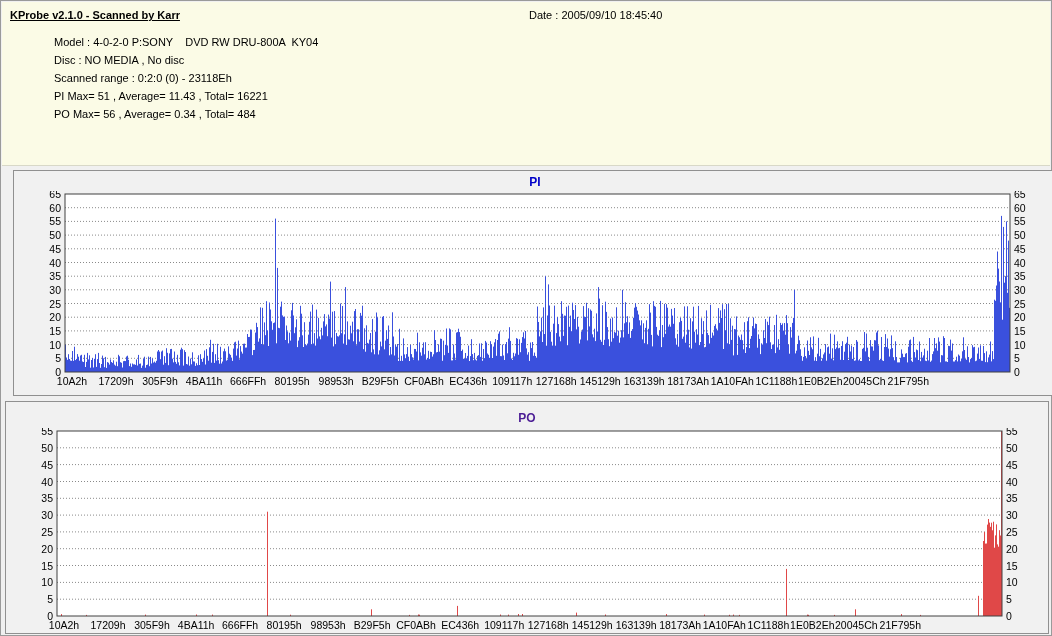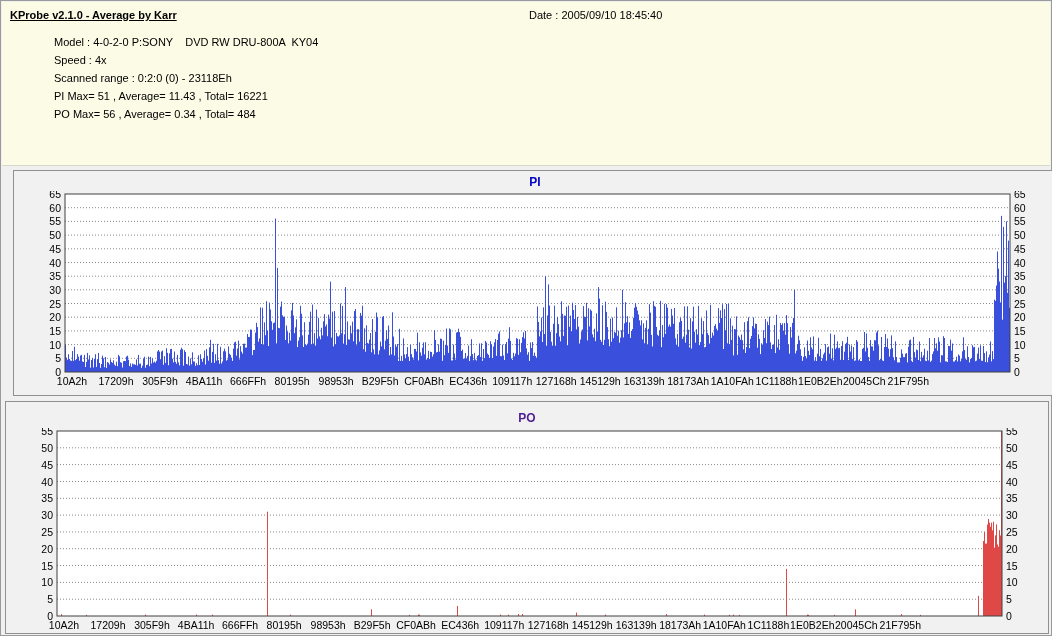--- a/index.html
+++ b/index.html
@@ -56,25 +56,25 @@
   .panel-pi .chart-svg { top:20px; }
   .panel-po .chart-svg { top:26px; }
   svg text { font-family:"Liberation Sans", sans-serif; fill:#000; }
 </style>
 </head>
 <body>
 
 <div class="window">
 
   <div class="header">
-    <span class="app-title">KProbe v2.1.0 - Average by Karr</span>
+    <span class="app-title">KProbe v2.1.0 - Scanned by Karr</span>
     <span class="scan-date">Date : 2005/09/10 18:45:40</span>
     <div class="info-lines">
       <div class="info-line">Model : 4-0-2-0 P:SONY    DVD RW DRU-800A  KY04</div>
-      <div class="info-line">Speed : 4x</div>
+      <div class="info-line">Disc : NO MEDIA , No disc</div>
       <div class="info-line">Scanned range : 0:2:0 (0) - 23118Eh</div>
       <div class="info-line">PI Max= 51 , Average= 11.43 , Total= 16221</div>
       <div class="info-line">PO Max= 56 , Average= 0.34 , Total= 484</div>
     </div>
   </div>
 
   <div class="panel panel-pi">
     <div class="chart-title" style="color: rgb(0, 0, 200);">PI</div>
     <svg class="chart-svg" id="svg-pi" width="1042" height="200" viewBox="0 0 1042 200">
         <rect x="51" y="3" width="945" height="178" fill="#ffffff" stroke="none"></rect>

